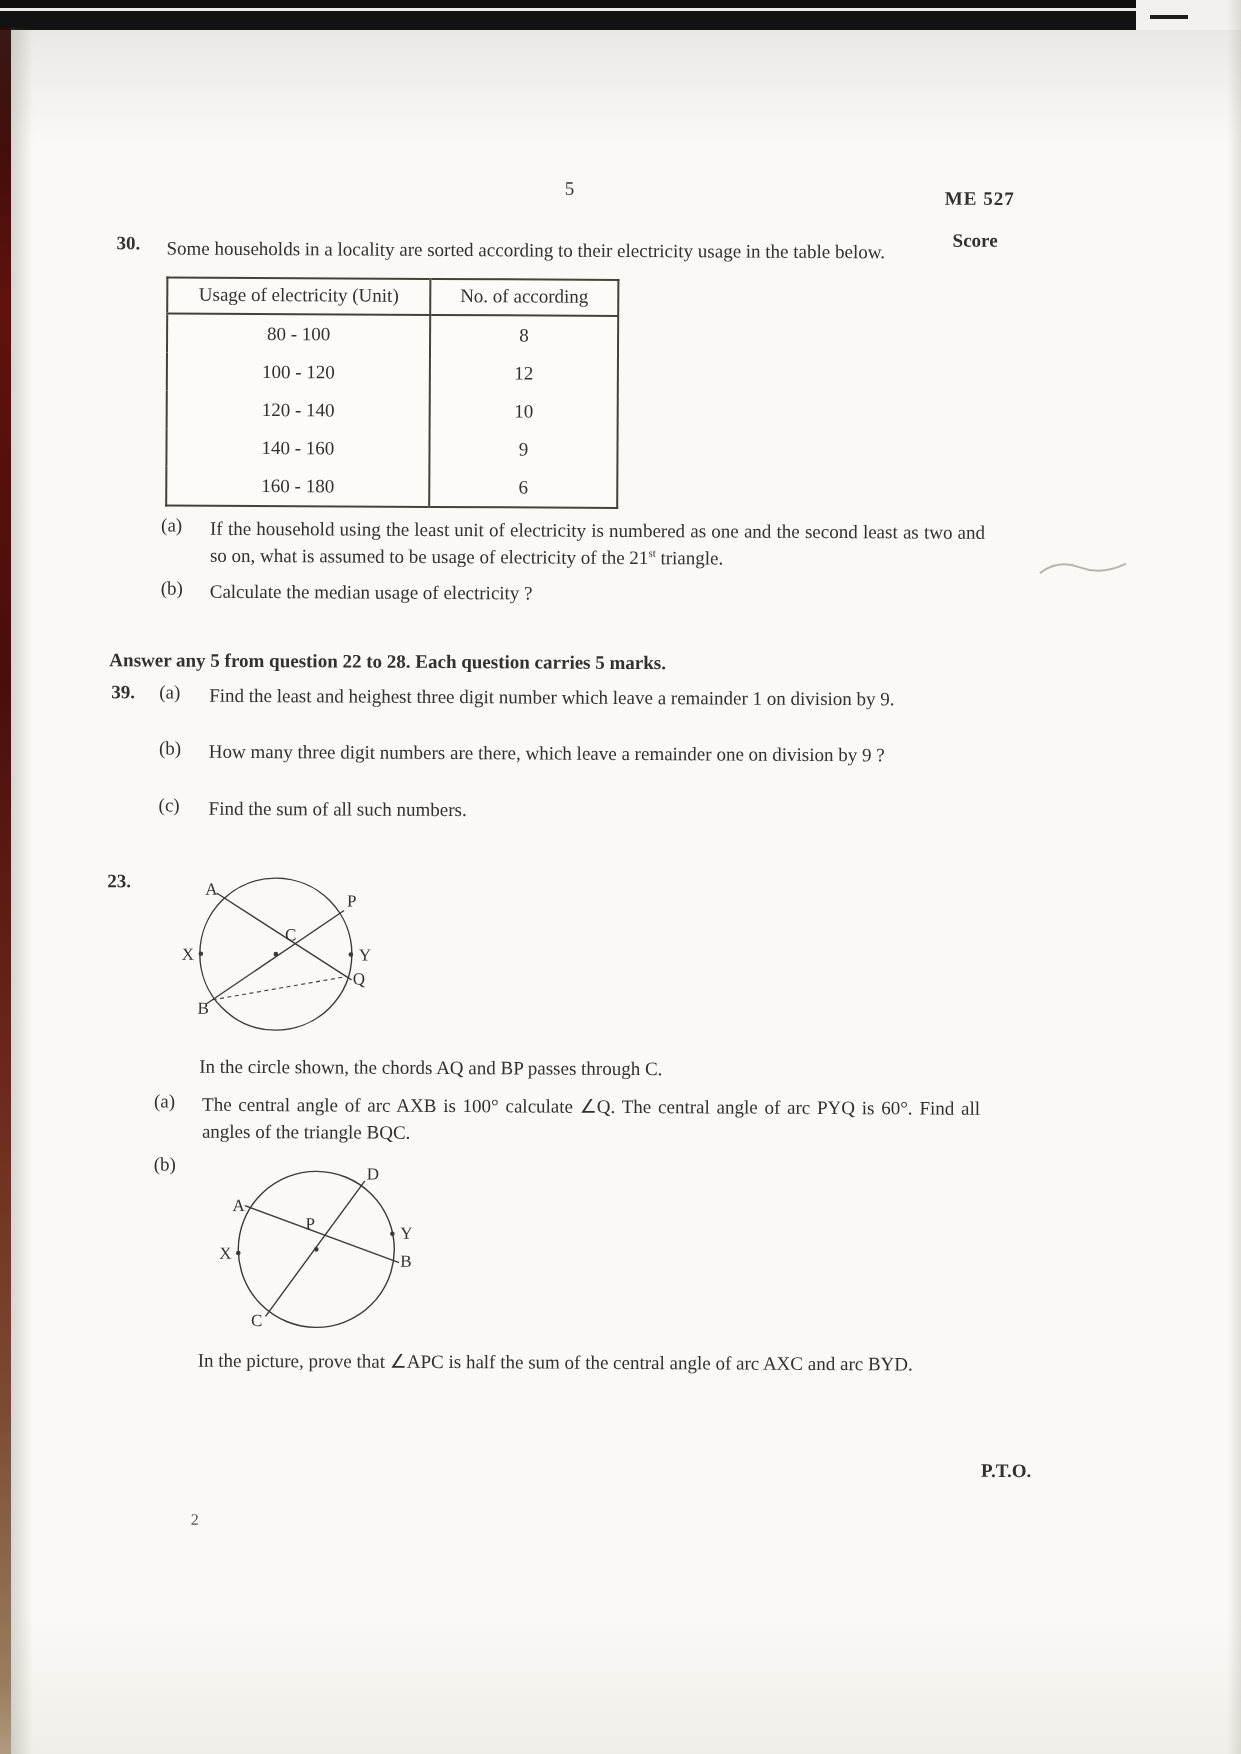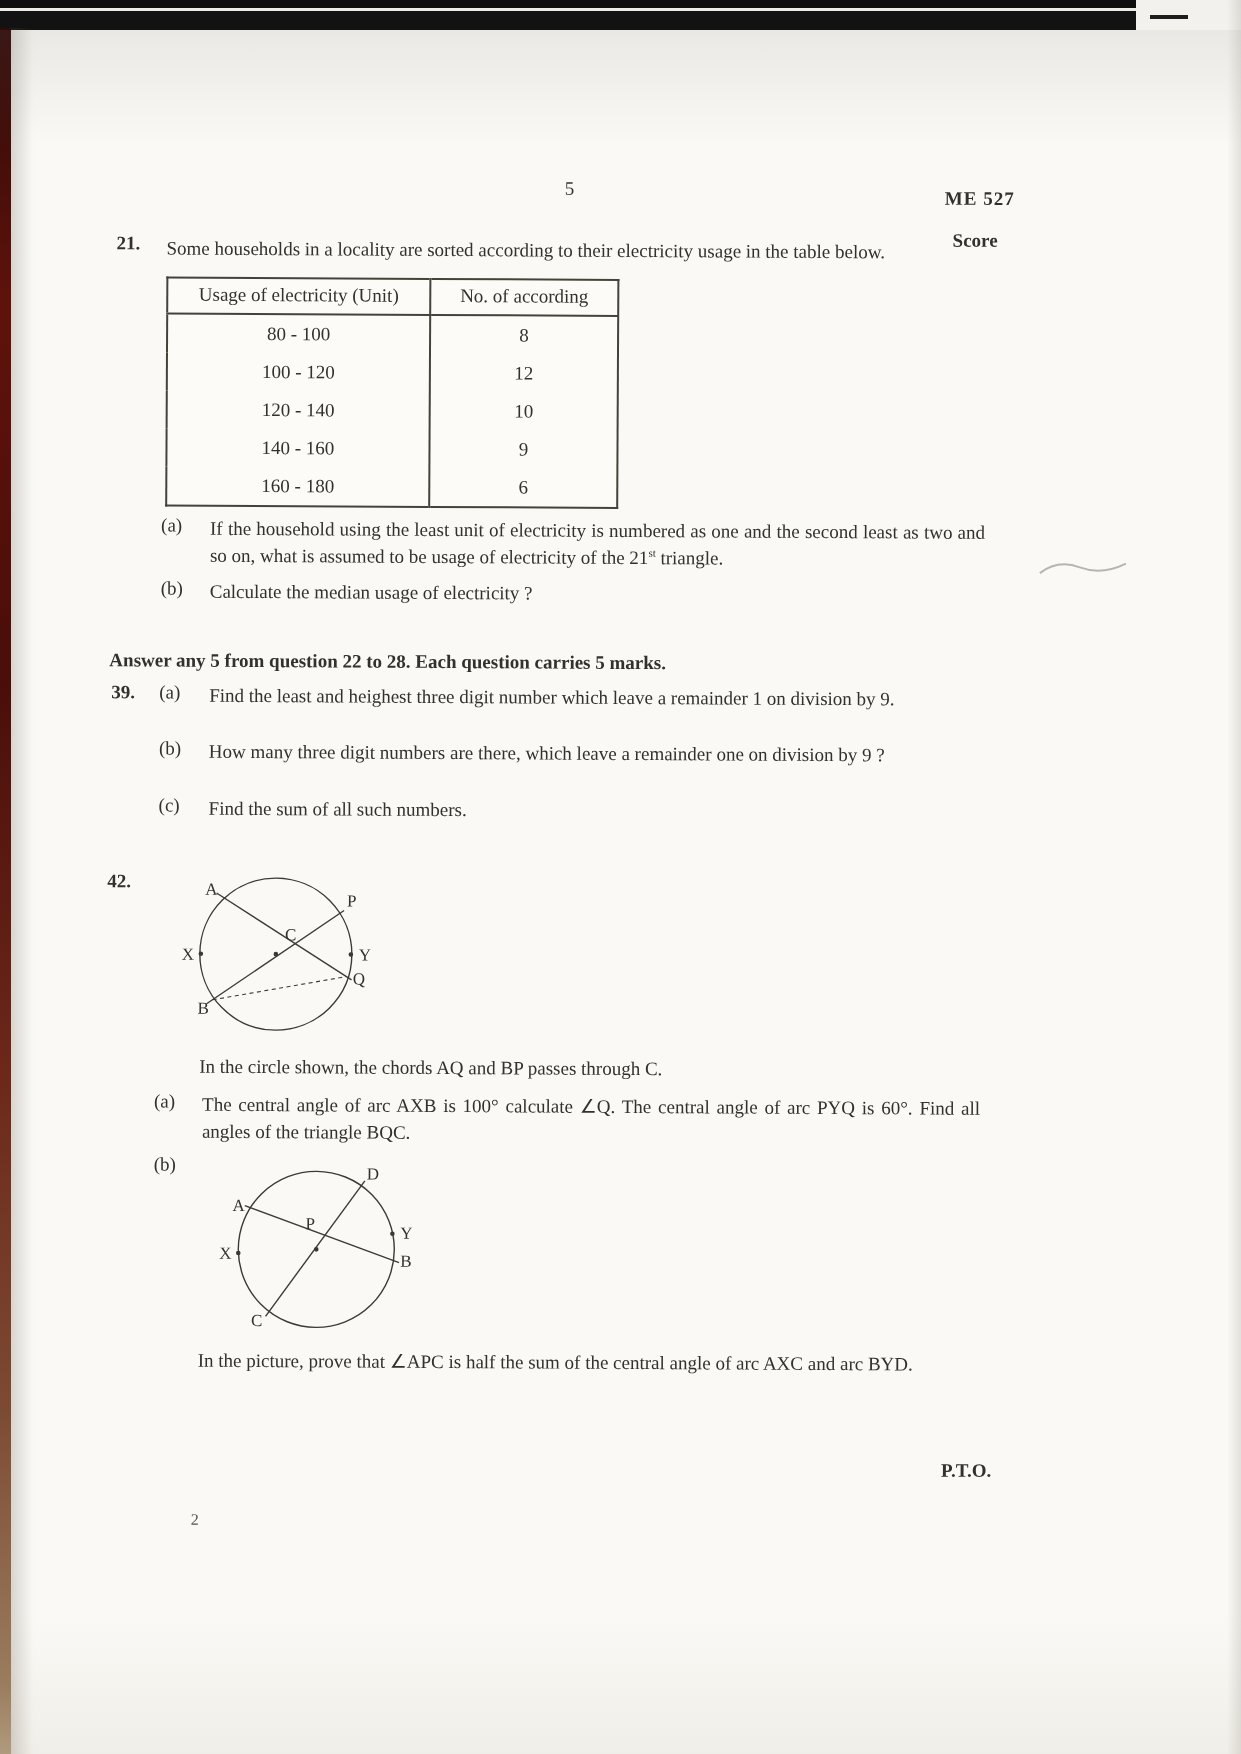--- a/index.html
+++ b/index.html
@@ -63,21 +63,21 @@
   <div class="abs left-shade"></div>
   <div class="abs right-shade"></div>
   <div class="abs top-tint"></div>
 
   <div class="content">
 
     <div class="abs t" style="left:565px; top:172px;">5</div>
     <div class="abs t bold" style="left:945px; top:180px; letter-spacing:1px;">ME 527</div>
     <div class="abs t bold" style="left:953px; top:222px;">Score</div>
 
-    <div class="abs qnum" style="left:117px; top:232px;">21.</div>
+    <div class="abs qnum" style="left:117px; top:232px;">30.</div>
     <div class="abs t nowrap" style="left:167px; top:234px;">Some households in a locality are sorted according to their electricity usage in the table below.</div>
 
     <table class="etable">
       <thead>
         <tr>
           <th>Usage of electricity (Unit)</th>
           <th>No. of according</th>
         </tr>
       </thead>
       <tbody>
@@ -113,21 +113,21 @@
     <div class="abs t bold nowrap" style="left:112px; top:646px;">Answer any 5 from question 22 to 28.  Each question carries 5 marks.</div>
 
     <div class="abs qnum" style="left:114px; top:681px;">39.</div>
     <div class="abs plabel" style="left:162px; top:681px;">(a)</div>
     <div class="abs t just" style="left:212px; top:681px; width:775px;">Find the least and heighest three digit number which leave a remainder 1 on division by 9.</div>
     <div class="abs plabel" style="left:162px; top:737px;">(b)</div>
     <div class="abs t just" style="left:212px; top:737px; width:775px;">How many three digit numbers are there, which leave a remainder one on division by 9 ?</div>
     <div class="abs plabel" style="left:162px; top:794px;">(c)</div>
     <div class="abs t" style="left:212px; top:794px;">Find the sum of all such numbers.</div>
 
-    <div class="abs qnum" style="left:111px; top:870px;">42.</div>
+    <div class="abs qnum" style="left:111px; top:870px;">23.</div>
 
     <svg class="fig" style="left:158px; top:858px;" width="250" height="185" viewBox="0 0 250 185">
       <circle class="shape" cx="122" cy="95" r="76"></circle>
       <line class="shape" x1="62.4" y1="34.2" x2="197.8" y2="120.4"></line>
       <line class="shape" x1="53" y1="145" x2="190" y2="51"></line>
       <line class="dashed" x1="59" y1="141" x2="193" y2="117"></line>
       <circle class="dot" cx="122" cy="95" r="2.3"></circle>
       <circle class="dot" cx="47" cy="95" r="2.3"></circle>
       <circle class="dot" cx="197" cy="95" r="2.3"></circle>
       <text x="51" y="36">A</text>
@@ -157,21 +157,21 @@
       <text x="172" y="28">D</text>
       <text x="111" y="78">P</text>
       <text x="25" y="108">X</text>
       <text x="206" y="87">Y</text>
       <text x="206" y="115">B</text>
       <text x="57" y="175">C</text>
     </svg>
 
     <div class="abs t just" style="left:204px; top:1346px; width:778px;">In the picture, prove that ∠APC is half the sum of the central angle of arc AXC and arc BYD.</div>
 
-    <div class="abs t bold" style="left:948px; top:1452px;text-align:center;">P.T.O.</div>
+    <div class="abs t bold" style="left:988px; top:1452px;text-align:center;">P.T.O.</div>
     <div class="abs footer-num" style="left:198px; top:1510px;">2</div>
 
     <svg class="fig" style="left:1040px; top:552px;" width="90" height="22" viewBox="0 0 90 22">
       <path class="artifact-curve" d="M2,16 Q20,2 42,10 T88,6"></path>
     </svg>
 
   </div>
 </div>
 
 </body></html>

